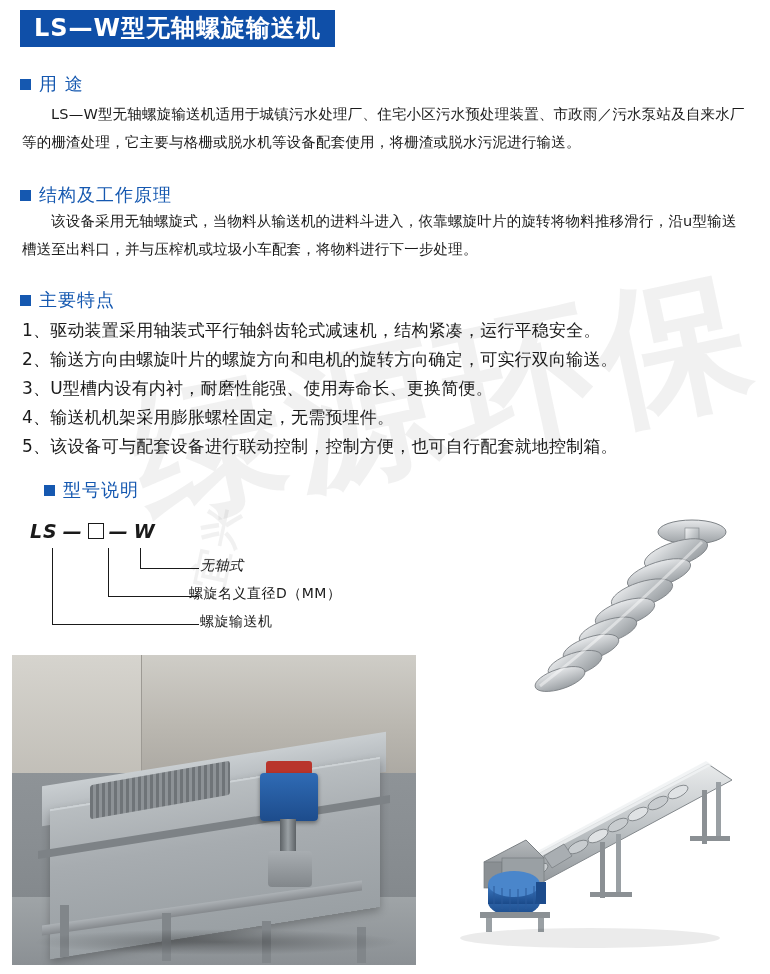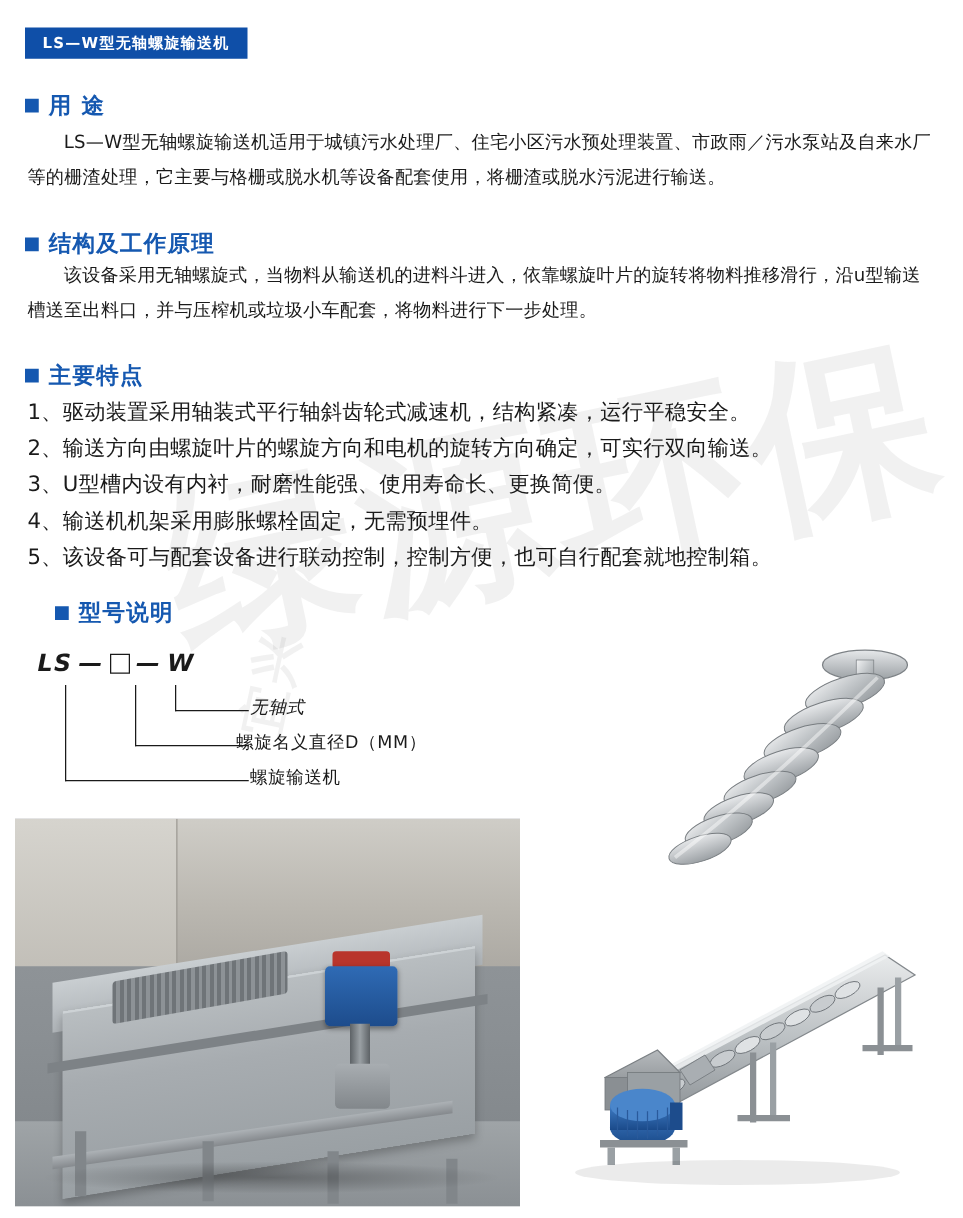--- a/index.html
+++ b/index.html
@@ -45,24 +45,24 @@
     pointer-events: none;
     user-select: none;
     white-space: nowrap;
     z-index: 5;
   }
 
   
   .title-bar {
     position: absolute;
     left: 20px;
-    top: 22px;
+    top: 10px;
     background: #0f4fa8;
     color: #ffffff;
-    font-size: 12px;
+    font-size: 24px;
     font-weight: bold;
     padding: 6px 14px 7px 14px;
     letter-spacing: 1px;
     line-height: 1;
     z-index: 10;
   }
 
   
   .section-head {
     position: absolute;
@@ -73,21 +73,21 @@
   }
   .sq {
     width: 11px;
     height: 11px;
     background: #1558b0;
     display: inline-block;
     flex: 0 0 auto;
   }
   .section-head .htxt {
     font-size: 18px;
-    font-weight: bold;
+    font-weight: normal;
     color: #1558b0;
     letter-spacing: 1px;
   }
 
   
   .para {
     position: absolute;
     font-size: 14.5px;
     line-height: 28px;
     color: #1a1a1a;

